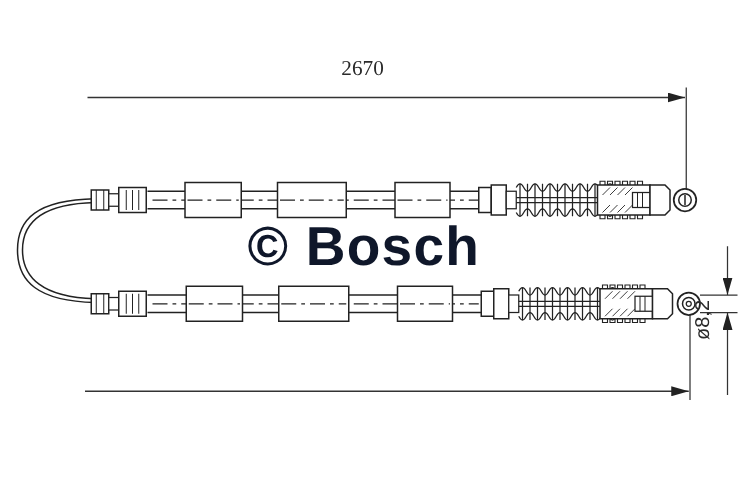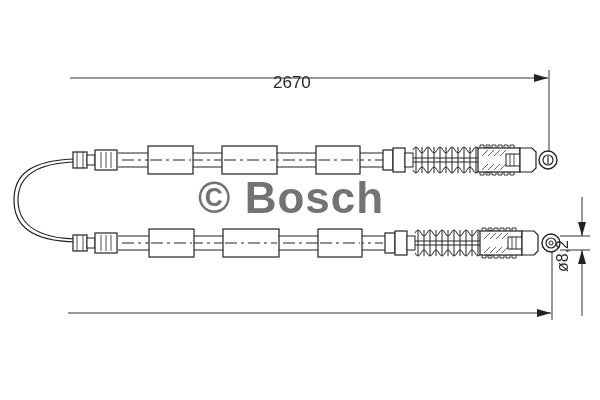--- a/index.html
+++ b/index.html
@@ -5,34 +5,34 @@
     html, body { margin: 0; padding: 0; background: #ffffff; }
     body { width: 600px; height: 400px; overflow: hidden; position: relative; }
     .canvas { position: absolute; left: 0; top: 0; width: 600px; height: 400px; }
     .dim-label {
       position: absolute;
       font-family: "Liberation Sans", sans-serif;
       color: #2a2a2a;
       font-size: 17px;
       line-height: 1;
     }
-    .dim-top { left: 273px; top: 74px; }
+    .dim-top { left: 273px; top: 46px; font-family: Liberation Serif, serif; }
     .dim-side {
       left: 555px; top: 272px;
       transform: rotate(-90deg);
       transform-origin: left top;
       font-size: 16px;
     }
     .watermark {
       position: absolute;
       left: 198px; top: 176px;
       font-family: "Liberation Sans", sans-serif;
       font-weight: bold;
       font-size: 44px;
-      color: #737373;
+      color: #0f172a;
       letter-spacing: 1px;
       line-height: 1;
     }
   </style>
 </head>
 <body>
 
 <div class="canvas">
   <svg width="600" height="400" viewBox="0 0 600 400" xmlns="http://www.w3.org/2000/svg">
     <defs>

